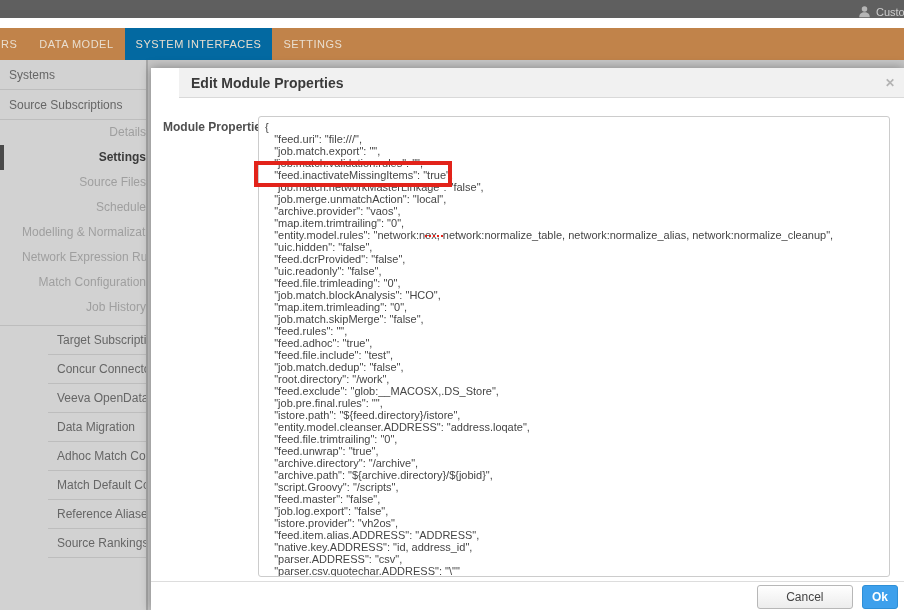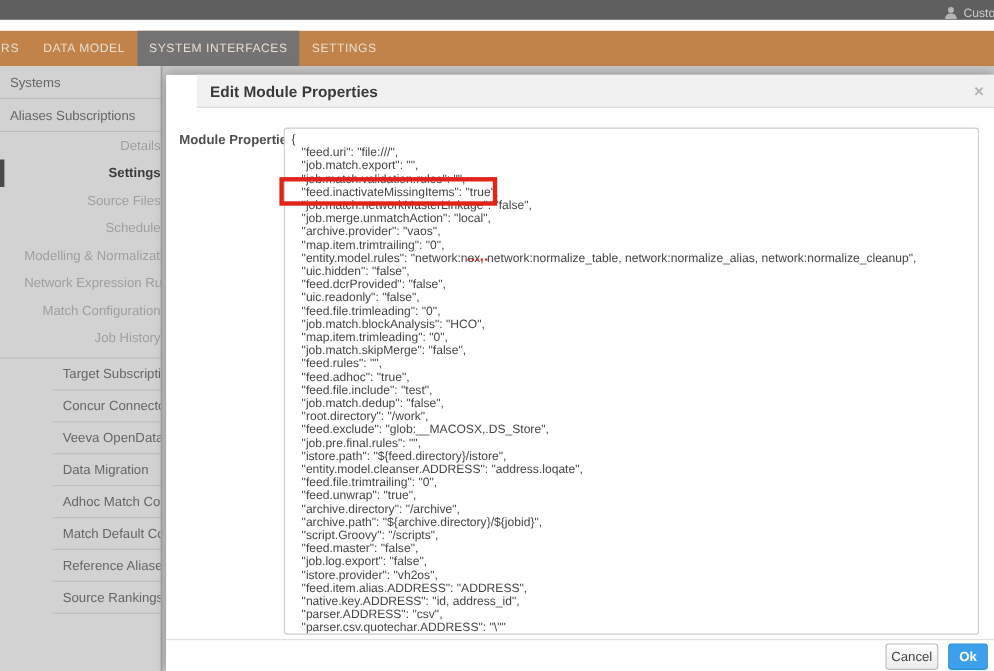--- a/index.html
+++ b/index.html
@@ -9,21 +9,21 @@
   
   .topbar { position:absolute; top:0; left:0; right:0; height:18px; background:#5f5f5f; }
   .user-chip { position:absolute; left:858px; top:5px; width:90px; display:flex; align-items:center; gap:5px;
                color:#cccccc; font-size:11px; cursor:pointer; }
 
   
   .nav { position:absolute; top:28px; left:0; right:0; height:32px; background:#c1834a; display:flex; }
   .tab { display:flex; align-items:center; padding:0 11px; font-size:11px; font-weight:normal;
          letter-spacing:0.5px; color:#e9decf; cursor:pointer; white-space:nowrap; }
   .tab.first { padding-left:1px; }
-  .tab.active { background:#737373; }
+  .tab.active { background:#0369a1; }
 
   
   .sidebar { position:absolute; top:60px; left:0; width:148px; bottom:0; background:#d2d2d2;
              border-right:2px solid #a8a8a8; }
   .side-item { height:30px; line-height:30px; padding-left:9px; font-size:12px; color:#666;
                border-bottom:1px solid #bdbdbd; cursor:pointer; white-space:nowrap; overflow:hidden; }
   .ql-header { padding:10px 0 4px 8px; height:24px; font-size:10px; line-height:10px; font-weight:bold;
                color:#8a8a8a; letter-spacing:0.5px; cursor:pointer; }
   .ql-header .caret { font-size:9px; color:#777; margin-right:4px; }
   .sub-item { height:25px; line-height:25px; padding-left:22px; font-size:12px; color:#9f9f9f;
@@ -51,21 +51,21 @@
             padding:4px 6px; white-space:pre; overflow:hidden; cursor:text; }
   .red-box { position:absolute; left:103px; top:93px; width:198px; height:26px;
              border:4px solid #e2231a; pointer-events:none; }
   .squiggle { position:absolute; left:274px; top:160px; width:18px; height:9px;
               border-bottom:2px dotted #e2231a; pointer-events:none; }
   .modal-footer { position:absolute; left:0; right:0; bottom:0; height:29px; background:#fff;
                   border-top:1px solid #dddddd; text-align:right; padding:3px 6px 0 0; }
   .btn { display:inline-block; font-family:"Liberation Sans", sans-serif; font-size:12px;
          border-radius:3px; cursor:pointer; vertical-align:top; }
   .btn-cancel { background:linear-gradient(#ffffff,#ececec); border:1px solid #b7b7b7; color:#444;
-                padding:4px 4px; margin-right:5px; }
+                padding:4px 28px; margin-right:5px; }
   .btn-ok { background:#3da0ec; border:1px solid #2e8fd6; color:#fff; font-weight:bold; padding:4px 9px; }
 </style>
 </head>
 <body>
 
 <div class="page">
 
   <div class="topbar">
     <div class="user-chip">
       <svg width="13" height="13" viewBox="0 0 16 16">
@@ -86,21 +86,21 @@
     <div class="tab active">
         <span>SYSTEM INTERFACES</span>
       </div>
     <div class="tab">
         <span>SETTINGS</span>
       </div>
   </div>
 
   <div class="sidebar">
     <div class="side-item">Systems</div>
-    <div class="side-item">Aliases Subscriptions</div>
+    <div class="side-item">Source Subscriptions</div>
 
     <div class="sub-item">Details</div>
     <div class="sub-item active">Settings</div>
     <div class="sub-item">Source Files</div>
     <div class="sub-item">Schedule</div>
     <div class="sub-item">Modelling &amp; Normalization</div>
     <div class="sub-item">Network Expression Rules</div>
     <div class="sub-item">Match Configuration</div>
     <div class="sub-item">Job History</div>
 

